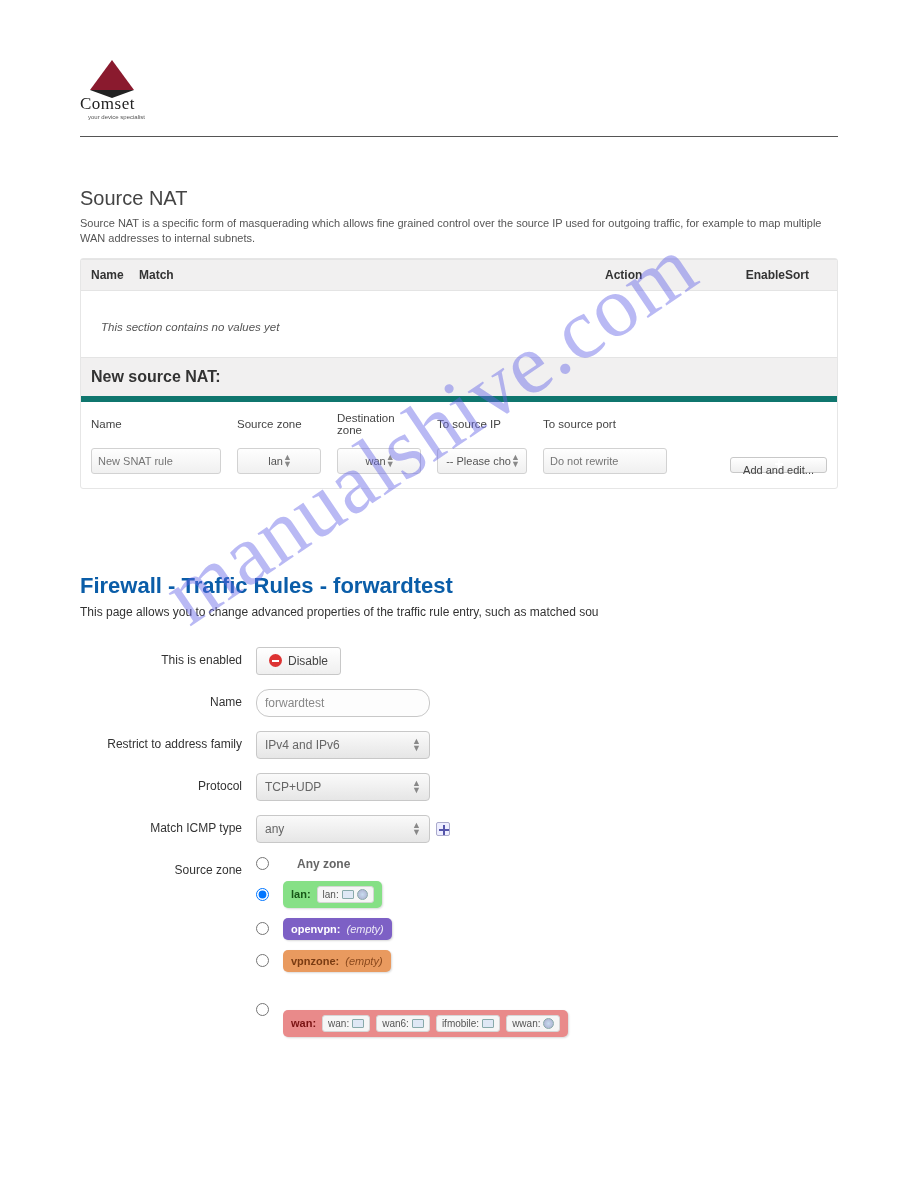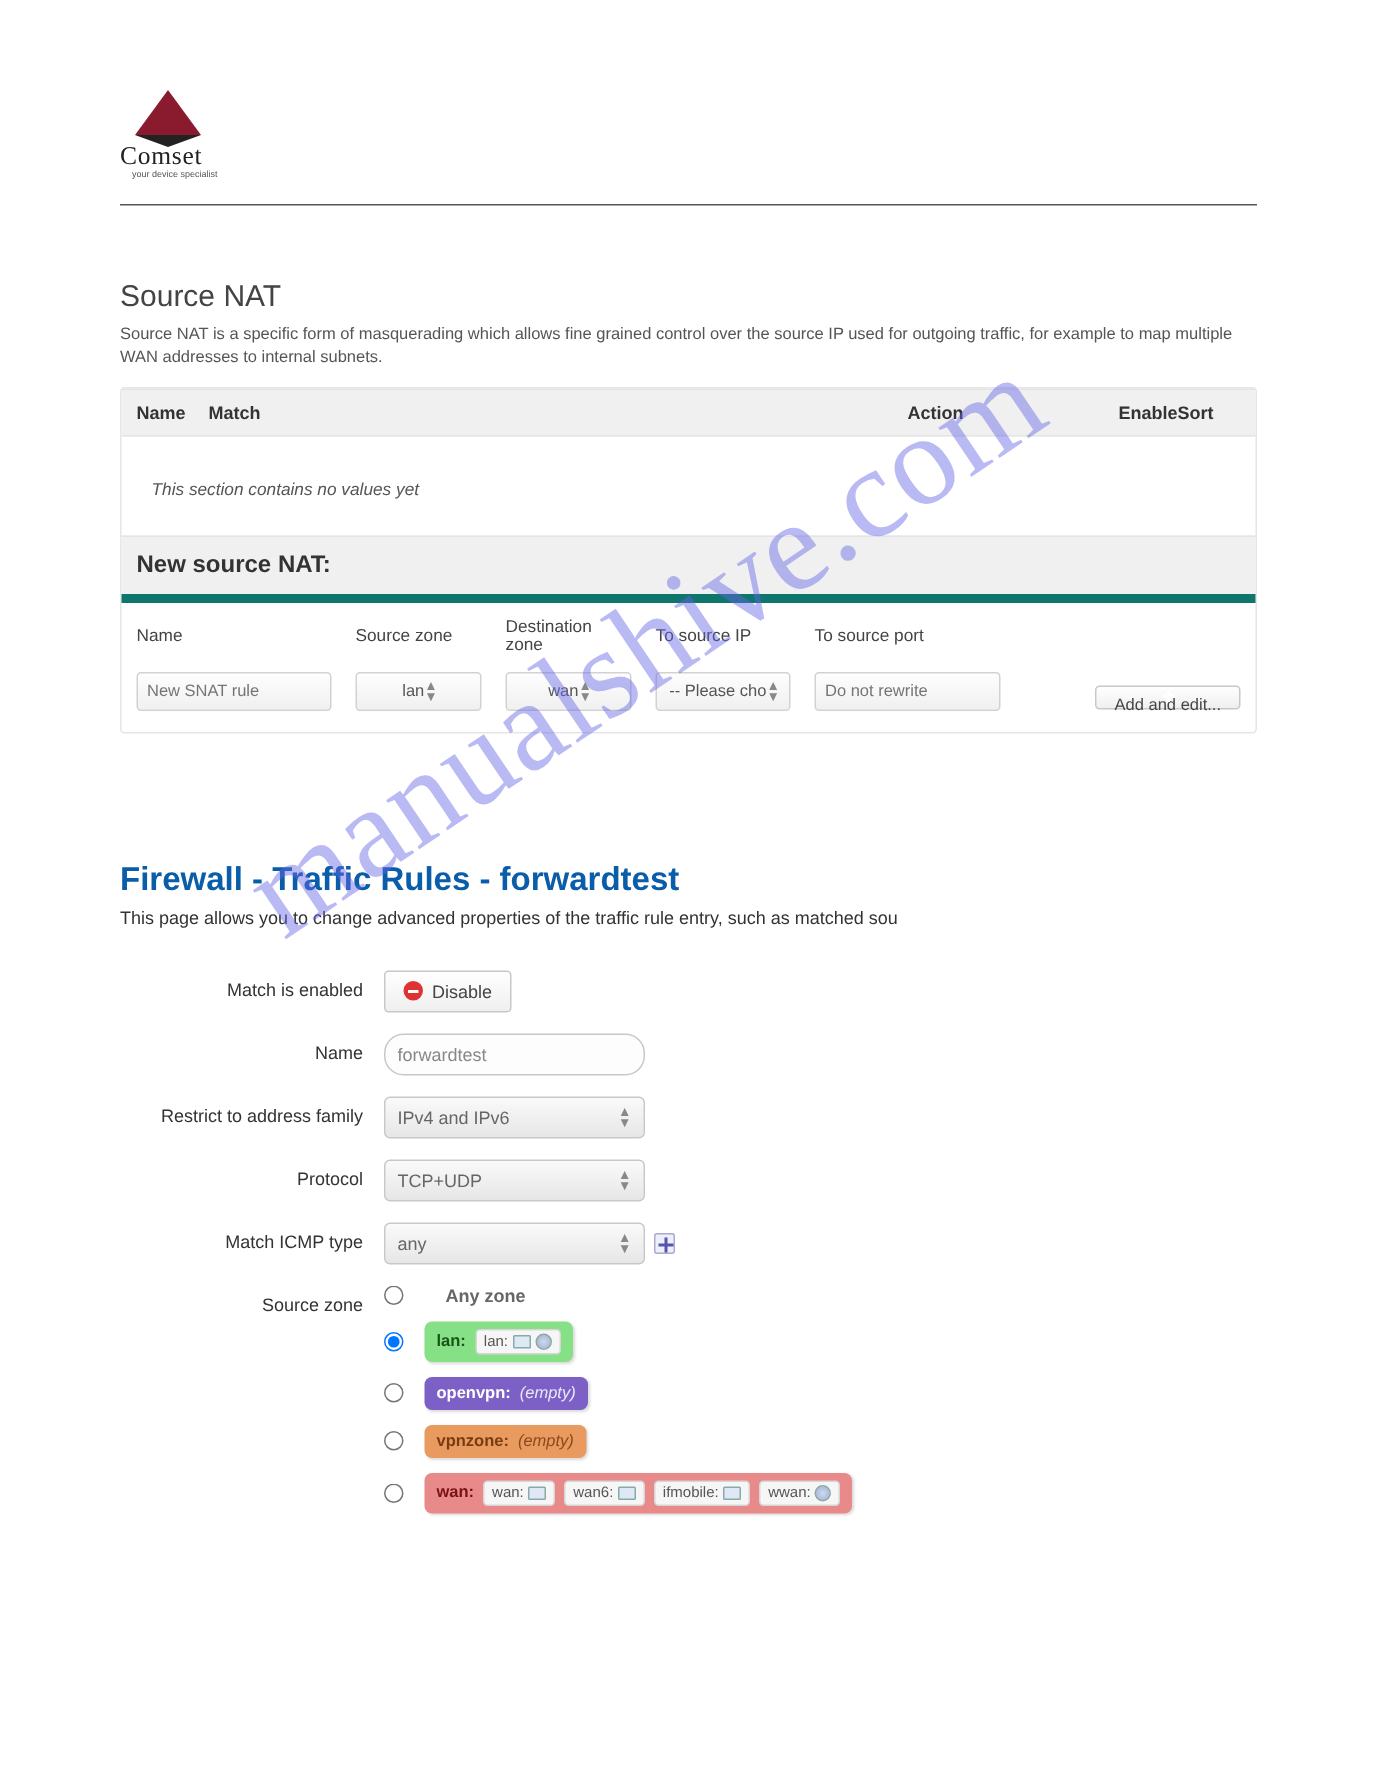--- a/index.html
+++ b/index.html
@@ -232,21 +232,21 @@
   .zone-chip {
     border-radius: 5px;
     padding: 5px 8px;
     display: inline-flex; align-items: center; gap: 6px;
     font-size: 11px; font-weight: bold;
     box-shadow: 1px 1px 2px rgba(0,0,0,0.15);
   }
   .zone-chip.lan   { background: #86e086; color: #175617; }
   .zone-chip.ovpn  { background: #7d60c5; color: #fff; }
   .zone-chip.vpnz  { background: #e99a5f; color: #7a3b12; }
-  .zone-chip.wan   { background: #e98a8a; color: #7a1212; }
+  .zone-chip.wan   { background: #e98a8a; color: #7a1212; margin-top: 28px; }
   .iface {
     background: #f6f6f6;
     border: 1px solid #d6d6d6;
     border-radius: 3px;
     padding: 2px 5px;
     font-size: 10px;
     color: #555;
     font-weight: normal;
     display: inline-flex; align-items: center; gap: 3px;
   }
@@ -345,21 +345,21 @@
           <span>Add and edit...</span>
         </button>
       </div>
     </div>
   </div>
 
   <h2 class="fw-title">Firewall - Traffic Rules - forwardtest</h2>
   <p class="fw-desc">This page allows you to change advanced properties of the traffic rule entry, such as matched sou</p>
 
   <div class="form-row">
-    <div class="form-label">Match is enabled</div>
+    <div class="form-label">This is enabled</div>
     <div class="form-ctrl">
       <button class="disable-btn">
         <span class="stop-icon"></span>
         <span>Disable</span>
       </button>
     </div>
   </div>
 
   <div class="form-row">
     <div class="form-label">Name</div>

